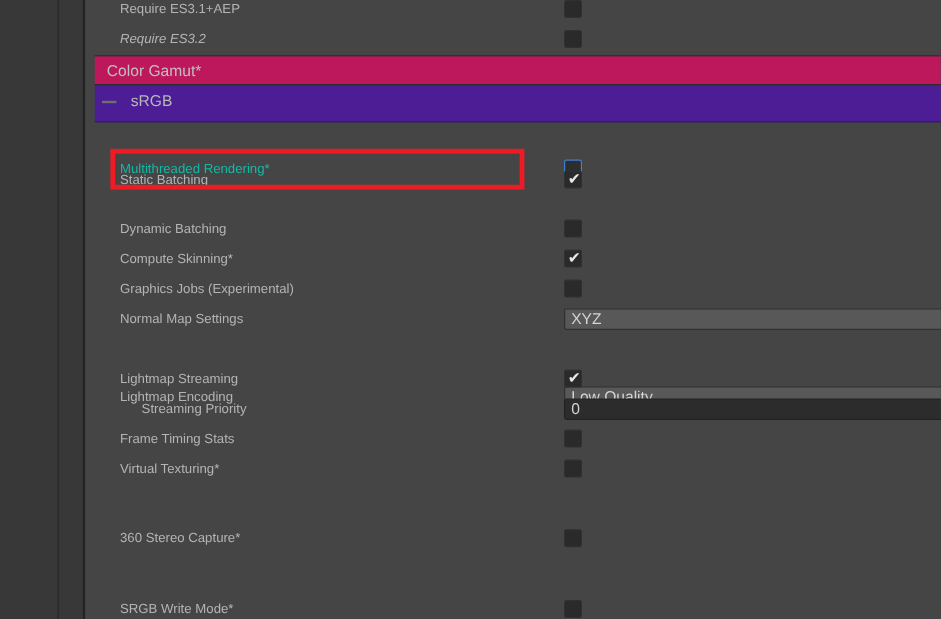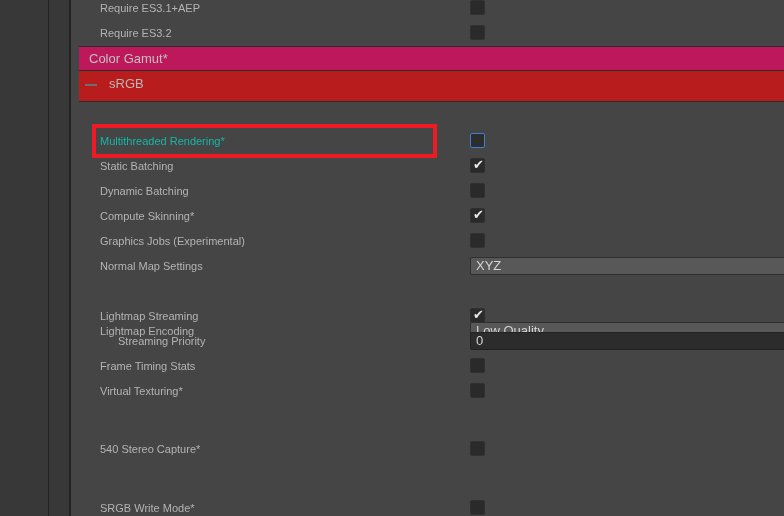--- a/index.html
+++ b/index.html
@@ -159,21 +159,21 @@
     position: absolute;
     left: 10px; top: 4px;
     color: #c0c0c0;
     font-size: 13px;
     line-height: 16px;
   }
   #gamut-body {
     position: absolute;
     left: 0; top: 24px;
     width: 705px; height: 30px;
-    background: #b91c1c;
+    background: #4c1d95;
     border-top: 1px solid #2b2b2b;
     border-bottom: 1px solid #2b2b2b;
   }
   #gamut-item-handle {
     position: absolute;
     left: 6px; top: 13px;
     width: 12px; height: 2px;
     background: #6e6e6e;
   }
   #gamut-item-label {
@@ -204,41 +204,41 @@
 <div id="gutter-band"></div>
 <div id="gutter-divider-2"></div>
 
 <div id="inspector">
 
   <div class="row" style="top:-4px;">
     <span class="row-label indent-0">Require ES3.1+AEP</span>
     <span class="checkbox"></span>
   </div>
 
-  <div class="row" style="top:21px;">
+  <div class="row" style="top:21px;font-style:italic;">
     <span class="row-label indent-0">Require ES3.2</span>
     <span class="checkbox"></span>
   </div>
 
   <div id="gamut-list">
     <div id="gamut-header">
       <span id="gamut-header-label">Color Gamut*</span>
     </div>
     <div id="gamut-body">
       <span id="gamut-item-handle"></span>
       <span id="gamut-item-label">sRGB</span>
     </div>
   </div>
 
   <div class="row" style="top:129px;">
     <span class="row-label indent-0 highlight">Multithreaded Rendering*</span>
     <span class="checkbox focused"></span>
   </div>
 
-  <div class="row" style="top:154px;">
+  <div class="row" style="top:138px;">
     <span class="row-label indent-0">Static Batching</span>
     <span class="checkbox">
       <span class="tick">✔</span>
     </span>
   </div>
 
   <div class="row" style="top:179px;">
     <span class="row-label indent-0">Dynamic Batching</span>
     <span class="checkbox"></span>
   </div>
@@ -282,21 +282,21 @@
     <span class="checkbox"></span>
   </div>
 
   <div class="row" style="top:379px;">
     <span class="row-label indent-0">Virtual Texturing*</span>
     <span class="checkbox"></span>
   </div>
 
 
   <div class="row" style="top:437px;">
-    <span class="row-label indent-0">540 Stereo Capture*</span>
+    <span class="row-label indent-0">360 Stereo Capture*</span>
     <span class="checkbox"></span>
   </div>
 
 
   <div class="row" style="top:496px;">
     <span class="row-label indent-0">SRGB Write Mode*</span>
     <span class="checkbox"></span>
   </div>
 
 </div>

